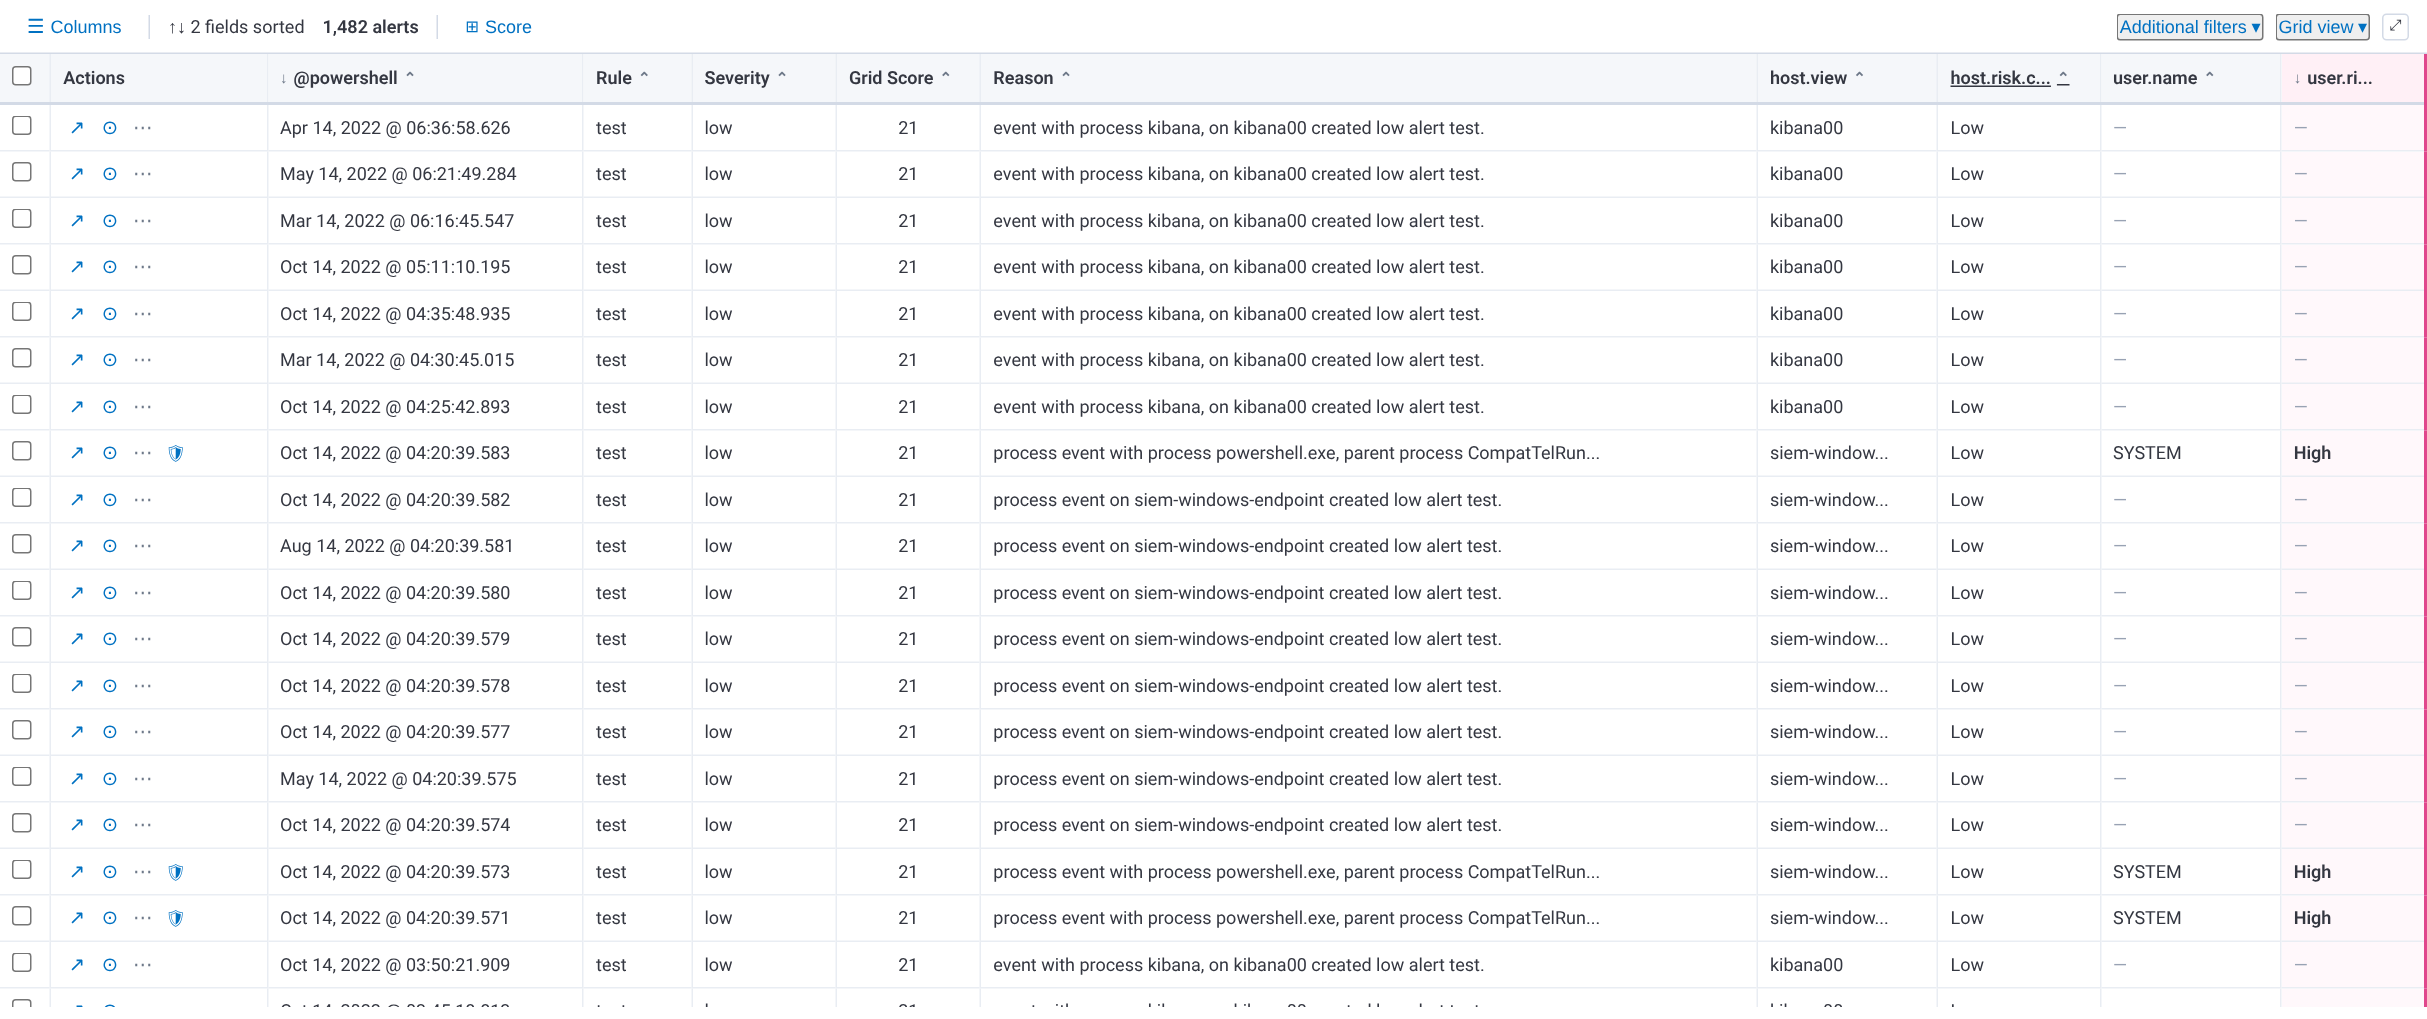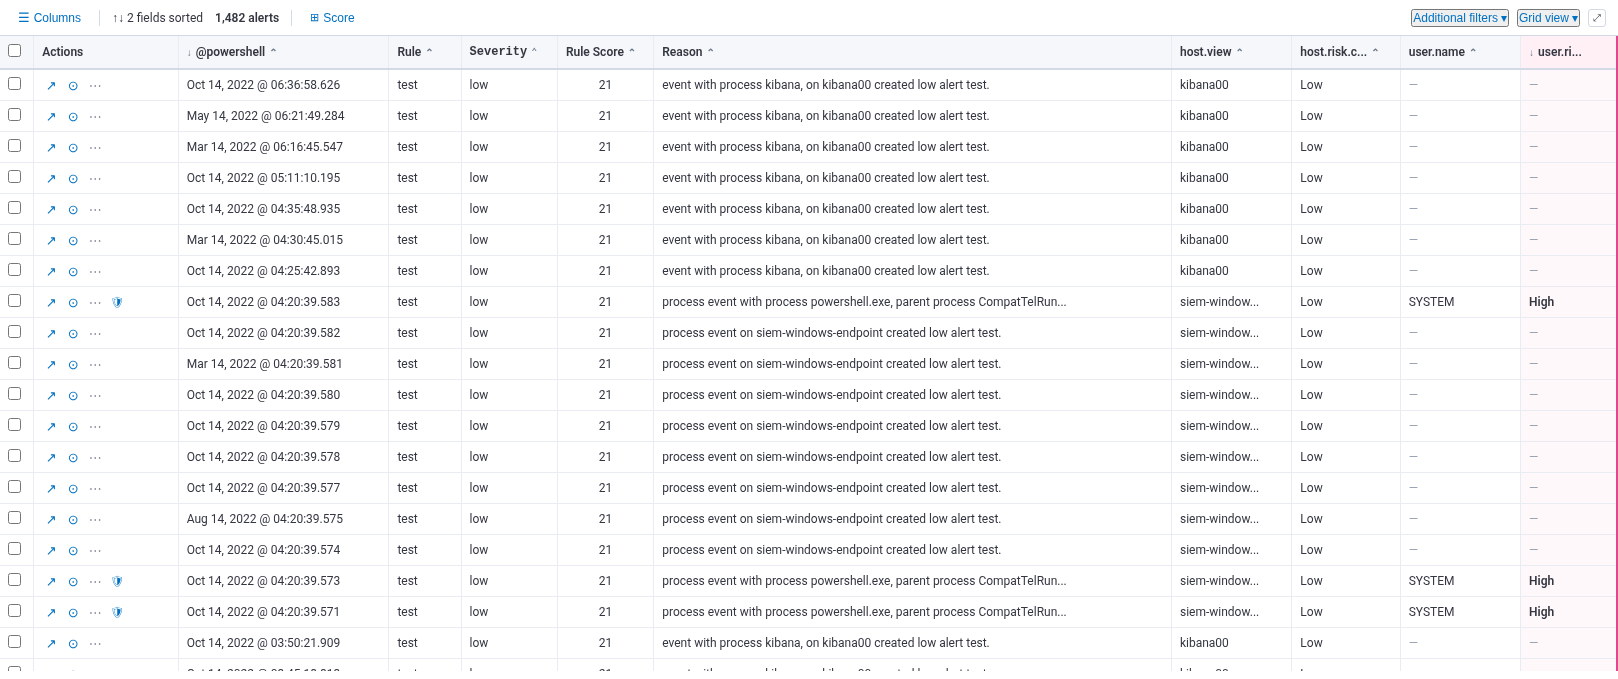--- a/index.html
+++ b/index.html
@@ -125,25 +125,25 @@
 
     tbody td:last-child {
       border-right: 2px solid #e0478c;
       background: #fff8fb;
     }
 
     .cb-col { width: 28px; }
     .actions-col { width: 120px; }
     .timestamp-col { width: 175px; }
     .rule-col { width: 60px; }
-    .severity-col { width: 80px; font-family: Liberation Mono, monospace; }
+    .severity-col { width: 80px; }
     .riskscore-col { width: 80px; }
     .reason-col { width: 430px; }
     .hostname-col { width: 100px; }
-    .hostrisk-col { width: 90px; }
+    .hostrisk-col { width: 90px; text-decoration: underline; }
     .username-col { width: 100px; }
     .userrisk-col { width: 80px; }
 
     .action-icons {
       display: flex;
       align-items: center;
       gap: 4px;
     }
 
     .icon-btn {
@@ -265,21 +265,21 @@
           </div>
         </th>
         <th class="severity-col">
           <div class="col-header">
             <span>Severity</span>
             <span class="sort-icon">⌃</span>
           </div>
         </th>
         <th class="riskscore-col">
           <div class="col-header">
-            <span>Rule Score</span>
+            <span>Grid Score</span>
             <span class="sort-icon">⌃</span>
           </div>
         </th>
         <th class="reason-col">
           <div class="col-header">
             <span>Reason</span>
             <span class="sort-icon">⌃</span>
           </div>
         </th>
         <th class="hostname-col">
@@ -312,21 +312,21 @@
     <tr>
           <td class="cb-col"><input type="checkbox" style="width: 13px; height: 13px;"></td>
           <td>
             <div class="action-icons">
     <span class="icon-btn" style="color:#0071c2; font-size:13px;">↗</span>
     <span class="icon-btn" style="color:#0071c2; font-size:13px;">⊙</span>
     <span class="icon-btn dots" style="font-size:13px;">⋯</span>
 
   </div>
           </td>
-          <td>Oct 14, 2022 @ 06:36:58.626</td>
+          <td>Apr 14, 2022 @ 06:36:58.626</td>
           <td>test</td>
           <td class="severity-low">low</td>
           <td style="text-align: center;">21</td>
           <td>event with process kibana, on kibana00 created low alert test.</td>
           <td>kibana00</td>
           <td>Low</td>
           <td><span class="dash">—</span></td>
           <td style="border-right: 2px solid rgb(224, 71, 140); background: rgb(255, 248, 251);"><span class="dash">—</span></td>
         </tr>
         <tr>
@@ -492,21 +492,21 @@
         <tr>
           <td class="cb-col"><input type="checkbox" style="width: 13px; height: 13px;"></td>
           <td>
             <div class="action-icons">
     <span class="icon-btn" style="color:#0071c2; font-size:13px;">↗</span>
     <span class="icon-btn" style="color:#0071c2; font-size:13px;">⊙</span>
     <span class="icon-btn dots" style="font-size:13px;">⋯</span>
 
   </div>
           </td>
-          <td>Mar 14, 2022 @ 04:20:39.581</td>
+          <td>Aug 14, 2022 @ 04:20:39.581</td>
           <td>test</td>
           <td class="severity-low">low</td>
           <td style="text-align: center;">21</td>
           <td>process event on siem-windows-endpoint created low alert test.</td>
           <td>siem-window...</td>
           <td>Low</td>
           <td><span class="dash">—</span></td>
           <td style="border-right: 2px solid rgb(224, 71, 140); background: rgb(255, 248, 251);"><span class="dash">—</span></td>
         </tr>
         <tr>
@@ -592,21 +592,21 @@
         <tr>
           <td class="cb-col"><input type="checkbox" style="width: 13px; height: 13px;"></td>
           <td>
             <div class="action-icons">
     <span class="icon-btn" style="color:#0071c2; font-size:13px;">↗</span>
     <span class="icon-btn" style="color:#0071c2; font-size:13px;">⊙</span>
     <span class="icon-btn dots" style="font-size:13px;">⋯</span>
 
   </div>
           </td>
-          <td>Aug 14, 2022 @ 04:20:39.575</td>
+          <td>May 14, 2022 @ 04:20:39.575</td>
           <td>test</td>
           <td class="severity-low">low</td>
           <td style="text-align: center;">21</td>
           <td>process event on siem-windows-endpoint created low alert test.</td>
           <td>siem-window...</td>
           <td>Low</td>
           <td><span class="dash">—</span></td>
           <td style="border-right: 2px solid rgb(224, 71, 140); background: rgb(255, 248, 251);"><span class="dash">—</span></td>
         </tr>
         <tr>

